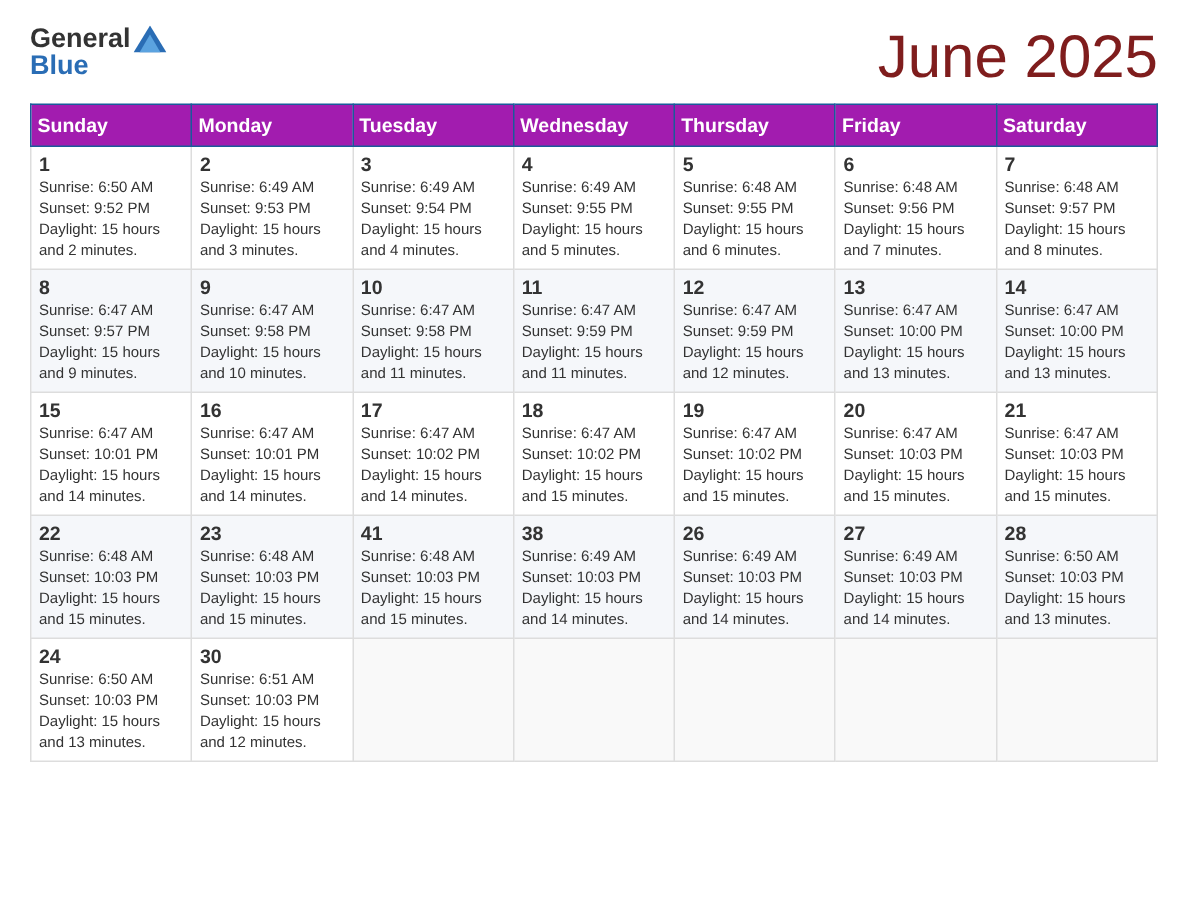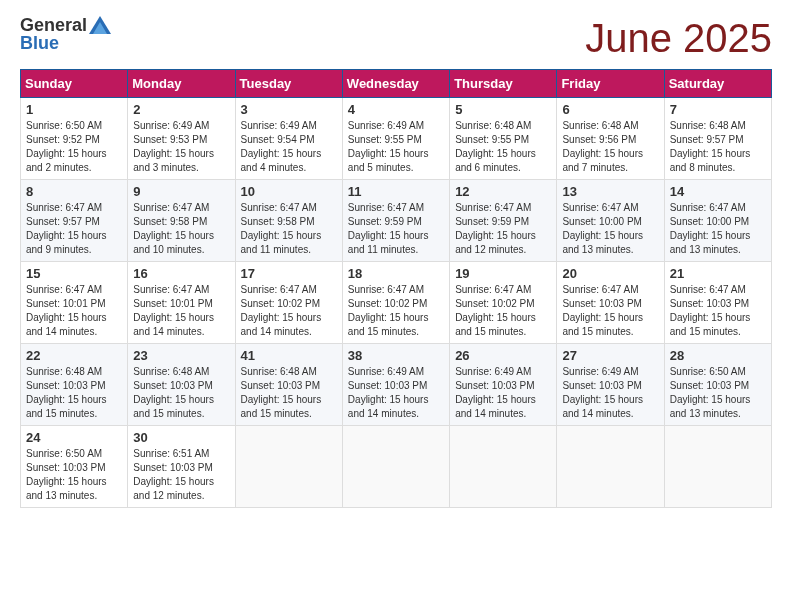--- a/index.html
+++ b/index.html
@@ -32,21 +32,21 @@
     .calendar-subtitle {
       font-size: 15px;
       color: #555;
     }
     .calendar-table {
       width: 100%;
       border-collapse: collapse;
       border: 1px solid #ccc;
     }
     .calendar-table th {
-      background-color: #be185d;
+      background-color: #a21caf;
       color: #fff;
       font-size: 13px;
       font-weight: bold;
       padding: 6px 4px;
       text-align: left;
       border: 1px solid #1a5a9a;
     }
     .calendar-table td {
       vertical-align: top;
       border: 1px solid #ddd;
@@ -74,21 +74,21 @@
     .empty-cell {
       background: #f9f9f9 !important;
     }
   </style>
 </head>
 <body>
 
 <div class="header-section">
   <div class="logo">
     <div style="display:flex;flex-direction:column;align-items:flex-start;line-height:1.1;">
-      <span style="display:flex;align-items:flex-start;gap:2px;">
+      <span style="display:flex;align-items:center;gap:2px;">
         <span style="font-size:18px;font-weight:bold;color:#333;">General</span>
         <svg width="22" height="18" viewBox="0 0 22 18">
           <polygon points="0,18 11,0 22,18" fill="#2a6db5"></polygon>
           <polygon points="4,18 11,6 18,18" fill="#5ba3e0"></polygon>
         </svg>
       </span>
       <span style="font-size:18px;font-weight:bold;color:#2a6db5;margin-top:-2px;">Blue</span>
     </div>
   </div>
   <div class="title-section">

